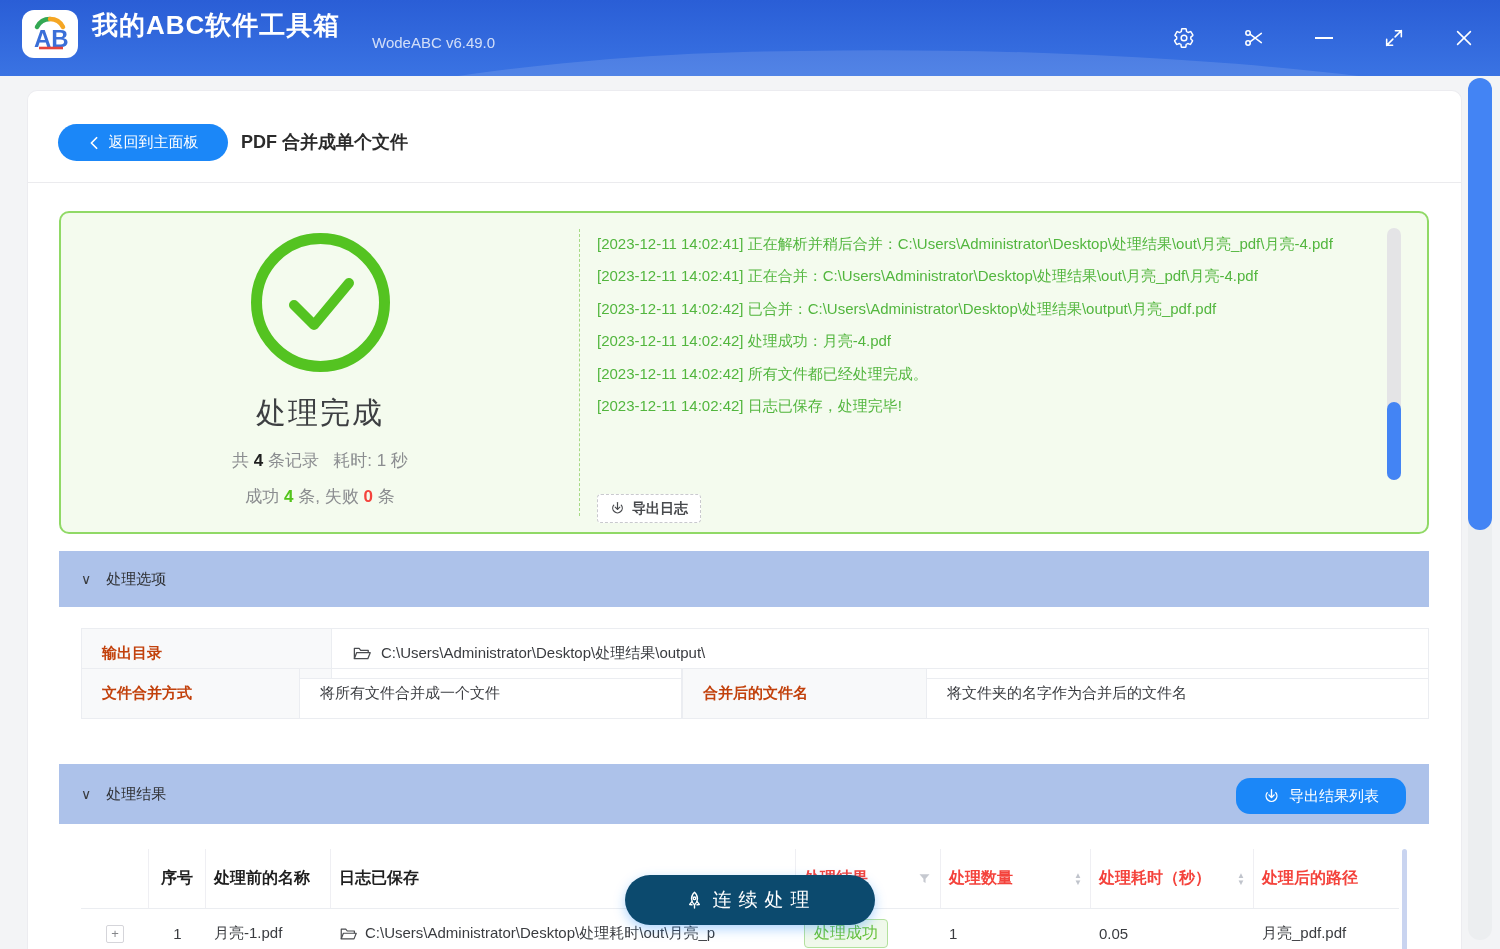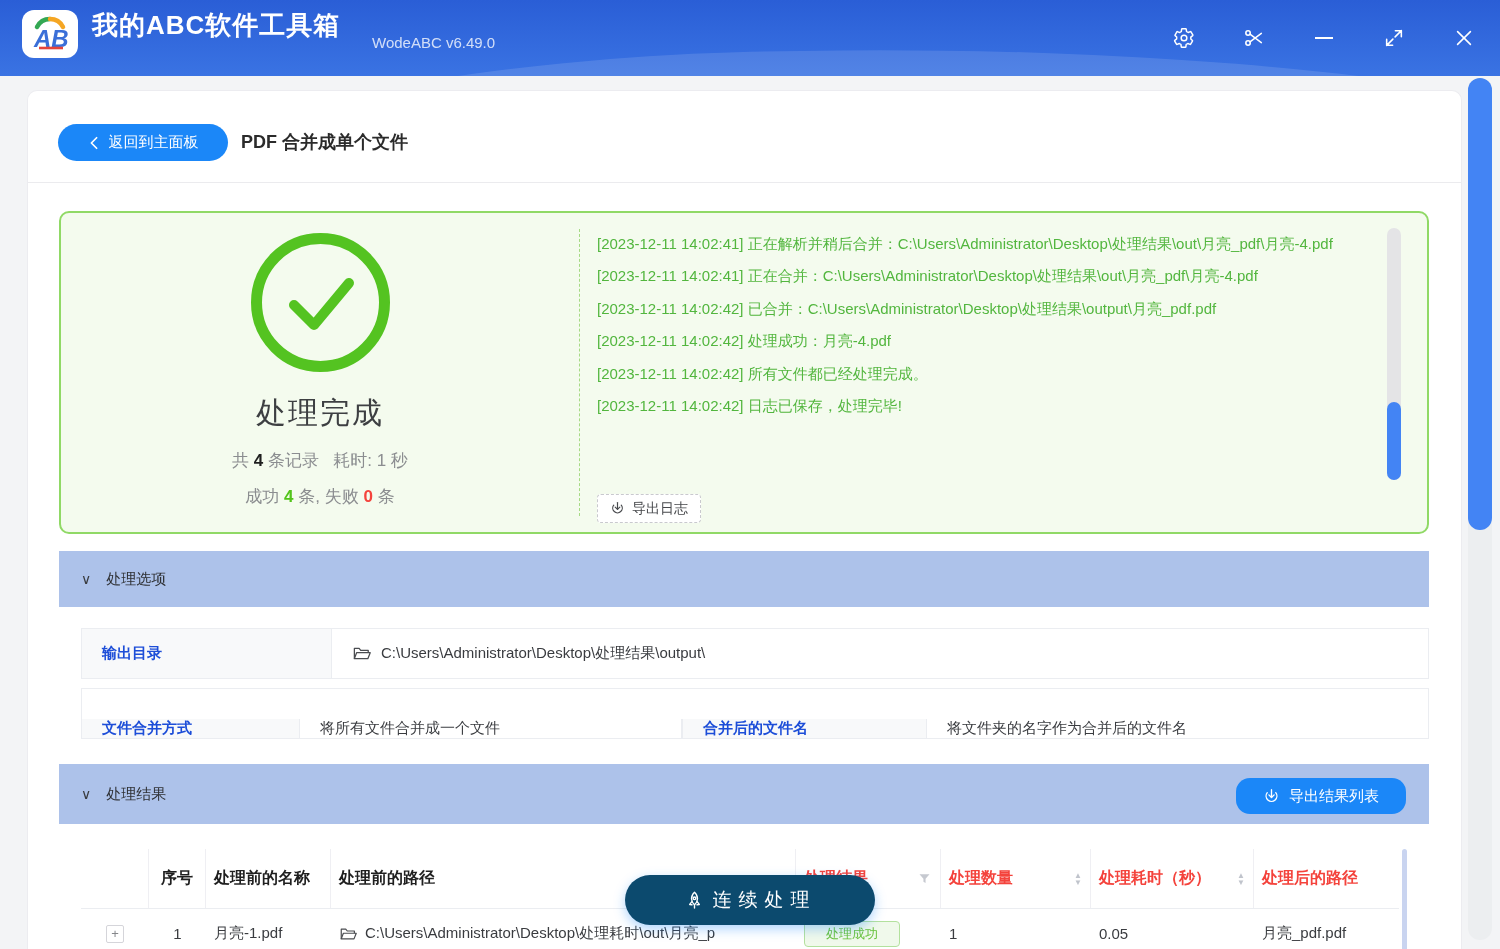--- a/index.html
+++ b/index.html
@@ -5,21 +5,21 @@
   * { box-sizing: border-box; margin: 0; padding: 0; }
   html,body { width:1500px; height:949px; overflow:hidden; background:#f3f4f6;
     font-family:"Liberation Sans", sans-serif; position:relative; }
 
   
   .titlebar { position:absolute; left:0; top:0; width:1500px; height:76px;
     background:linear-gradient(180deg,#2a5ed6 0%,#3a73e3 100%); overflow:hidden; z-index:5; }
   .titlebar .wave { position:absolute; left:-160px; top:50px; width:1960px; height:360px;
     background:rgba(255,255,255,.12); border-radius:46% 54% 0 0 / 90% 60% 0 0; transform:rotate(-1.6deg); }
   .logo { position:absolute; left:22px; top:10px; width:56px; height:48px; background:#fff;
-    border-radius:12px; display:flex; align-items:center; justify-content:center;font-style:italic; }
+    border-radius:12px; display:flex; align-items:center; justify-content:center; }
   .logo svg { display:block; }
   .app-title { position:absolute; left:92px; top:8px; font-size:26px; font-weight:bold; color:#fff; letter-spacing:1px; }
   .app-version { position:absolute; left:372px; top:34px; font-size:15px; color:rgba(255,255,255,.78); }
   .win-icons { position:absolute; right:23px; top:0; height:76px; display:flex; align-items:center; gap:44px; }
   .win-btn { width:26px; height:26px; display:flex; align-items:center; justify-content:center;
     color:#fff; cursor:pointer; }
   .win-btn svg { width:22px; height:22px; }
   .min-bar { width:18px; height:2px; background:#fff; }
 
   
@@ -44,21 +44,21 @@
   .stat-line2 { margin-top:13px; font-size:17px; color:#8b8d90; }
   .num-total { color:#1f1f1f; font-weight:bold; }
   .num-ok { color:#52c41a; font-weight:bold; }
   .num-fail { color:#f4433c; font-weight:bold; }
   .panel-divider { position:absolute; left:518px; top:16px; bottom:16px; width:0;
     border-left:1px dashed #a6da84; }
   .log-area { position:absolute; left:536px; top:15px; width:786px; font-size:15px;
     color:#52b63e; line-height:32.4px; word-break:break-all; }
   .export-log-btn { position:absolute; left:536px; top:281px; height:29px; padding:0 12px;
     background:#fff; border:1px dashed #c9c9ce; border-radius:4px; display:inline-flex;
-    align-items:center; gap:7px; font-size:14px; color:#47494c; cursor:pointer; }
+    align-items:center; gap:7px; font-size:14px; color:#47494c; cursor:pointer;font-weight:bold; }
   .export-log-btn svg { width:15px; height:15px; }
   .log-scrollbar { position:absolute; left:1326px; top:15px; width:14px; height:252px;
     background:#e4e4e6; border-radius:7px; }
   .log-scroll-thumb { position:absolute; left:0; bottom:0; width:14px; height:78px;
     background:#4384f4; border-radius:7px; }
 
   
   .section-band { position:absolute; left:31px; width:1370px; background:#adc2ea;
     display:flex; align-items:center; padding-left:22px; gap:15px; cursor:pointer; }
   .band-options { top:460px; height:56px; }
@@ -67,23 +67,23 @@
   .band-label { font-size:15px; color:#2f3135; }
   .export-results-btn { position:absolute; right:23px; top:14px; width:170px; height:36px;
     background:#1b87f8; border-radius:14px; color:#fff; font-size:15px; display:flex;
     align-items:center; justify-content:center; gap:9px; cursor:pointer; }
   .export-results-btn svg { width:17px; height:17px; }
 
   
   .opt-row { position:absolute; left:53px; width:1348px; height:51px; border:1px solid #ebedf1;
     display:flex; align-items:stretch; font-size:15px; color:#3a3c40; }
   .opt-row1 { top:537px; }
-  .opt-row2 { top:597px;align-items:flex-end; }
+  .opt-row2 { top:577px; }
   .opt-label { background:#f8f9fa; border-right:1px solid #ebedf1; font-weight:bold;
-    display:flex; align-items:center; padding-left:20px; color:#1d4ed8; }
+    display:flex; align-items:center; padding-left:20px; color:#c2410c; }
   .opt-value { display:flex; align-items:center; padding-left:20px; gap:10px; }
   .opt-value svg { width:19px; height:19px; flex:none; }
   .w-250 { width:250px; } .w-218 { width:218px; } .w-382 { width:382px; border-right:1px solid #ebedf1; }
   .w-245 { width:245px; border-left:1px solid #ebedf1; } .grow { flex:1; }
 
   
   .rtable { position:absolute; left:53px; top:758px; width:1318px; }
   .thead { display:flex; height:60px; border-bottom:1px solid #ebedf1; background:#fff; }
   .th { display:flex; align-items:center; font-size:16px; font-weight:bold; color:#1f1f1f;
     border-right:1px solid #efeff3; padding:0 8px; }
@@ -93,22 +93,22 @@
   .c2 { width:125px; } .c3 { width:465px; } .c4 { width:145px; } .c5 { width:150px; }
   .c6 { width:163px; } .c7 { width:145px; }
   .th-icon { margin-left:auto; display:flex; flex-direction:column; align-items:center; cursor:pointer; }
   .funnel { width:15px; height:15px; }
   .caret { font-size:8px; line-height:7px; color:#c0c4cc; }
   .trow { display:flex; height:50px; border-bottom:1px solid #f0f0f3; font-size:15px; color:#3a3c40; }
   .td { display:flex; align-items:center; padding:0 8px; overflow:hidden; white-space:nowrap; }
   .td svg { width:18px; height:18px; margin-right:8px; flex:none; }
   .expander { width:18px; height:18px; border:1px solid #d5d5da; border-radius:2px; font-size:13px;
     line-height:15px; text-align:center; color:#85878b; cursor:pointer; background:#fff; }
-  .badge-ok { border:1px solid #b3e19d; background:#f0f9eb; color:#67c23a; font-size:13px;
-    padding:3px 21px; border-radius:4px; }
+  .badge-ok { border:1px solid #b3e19d; background:#f0f9eb; color:#67c23a; font-size:16px;
+    padding:3px 9px; border-radius:4px; }
   .table-scrollbar { position:absolute; left:1374px; top:758px; width:5px; height:120px;
     background:#c9d4f0; border-radius:3px; }
 
   
   .continue-btn { position:absolute; left:625px; top:875px; width:250px; height:50px; z-index:8;
     background:#0c4a6e; border-radius:26px; color:#fff; font-size:19px; letter-spacing:7px;
     display:flex; align-items:center; justify-content:center; gap:8px; cursor:pointer;
     box-shadow:0 4px 12px rgba(27,135,248,.35); }
   .continue-btn svg { width:21px; height:21px; }
   .page-scrollbar { position:absolute; left:1468px; top:78px; width:24px; height:862px;
@@ -251,21 +251,21 @@
       </svg>
       <span>导出结果列表</span>
     </div>
   </div>
 
   <div class="rtable">
     <div class="thead">
       <div class="th c0"></div>
       <div class="th c1">序号</div>
       <div class="th c2">处理前的名称</div>
-      <div class="th c3">处理前的路径</div>
+      <div class="th c3">日志已保存</div>
       <div class="th c4 red">
         <span>处理结果</span>
         <span class="th-icon">
           <svg class="funnel" viewBox="0 0 24 24" fill="#c6c9d0">
               <path d="M4 5h16l-6.3 7.2V19l-3.4-1.7v-5.1z"></path>
             </svg>
         </span>
       </div>
       <div class="th c5 red">
         <span>处理数量</span>

